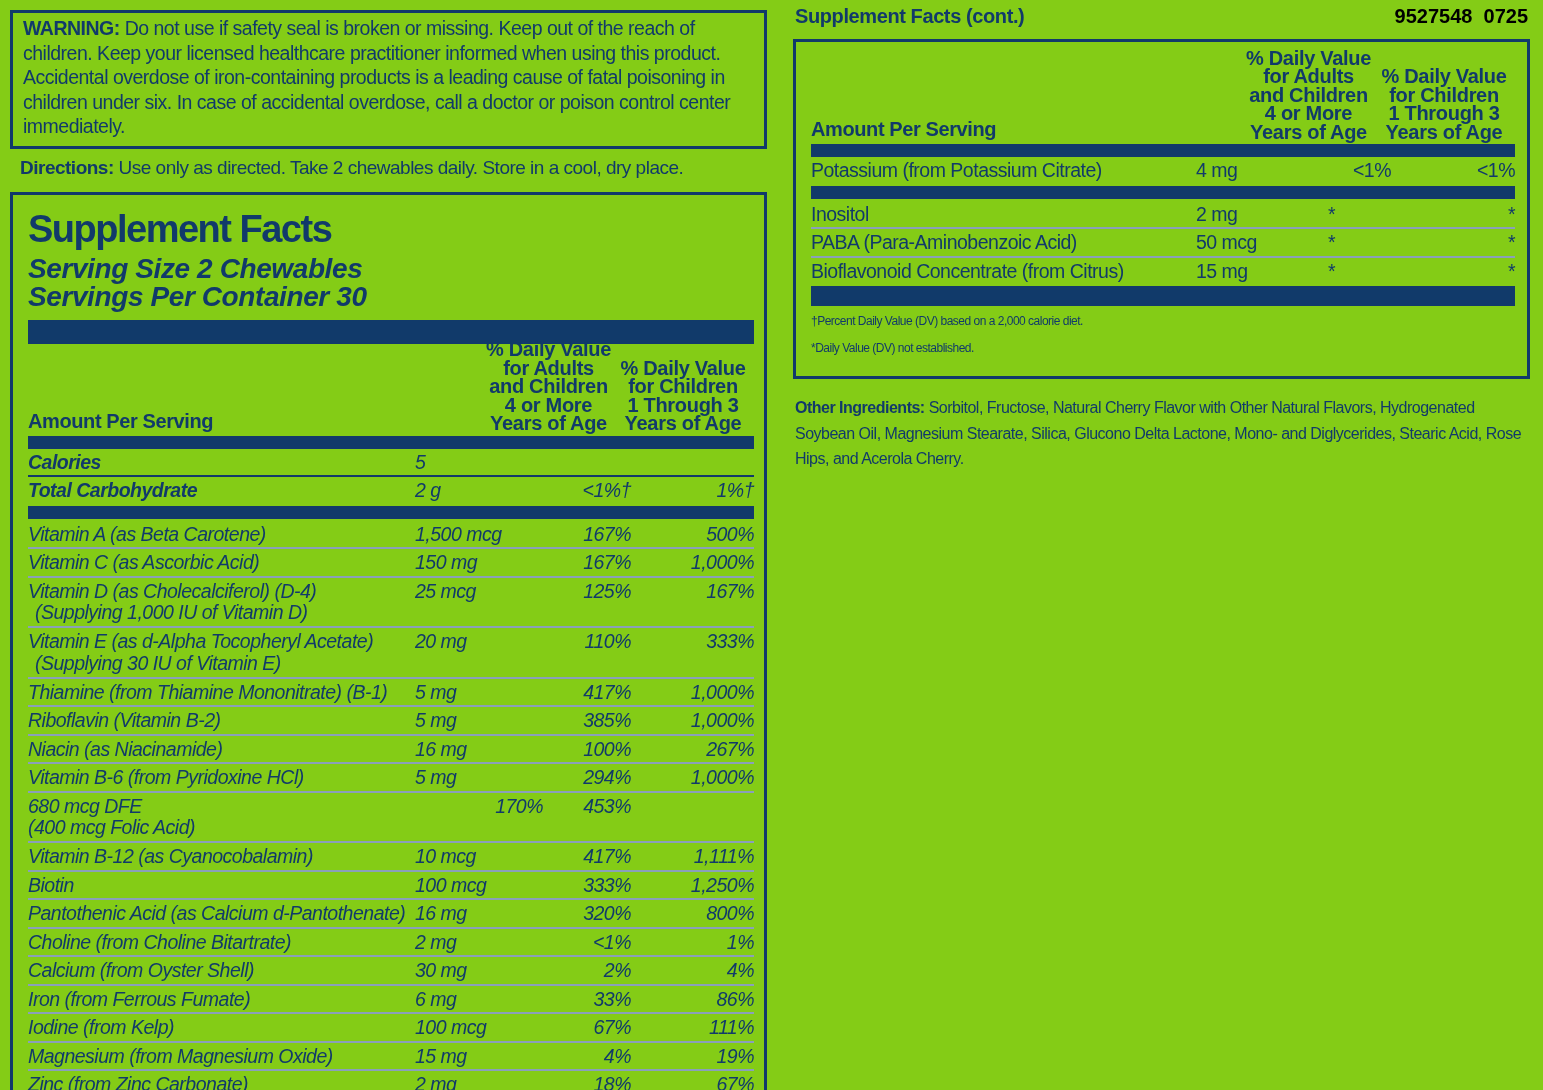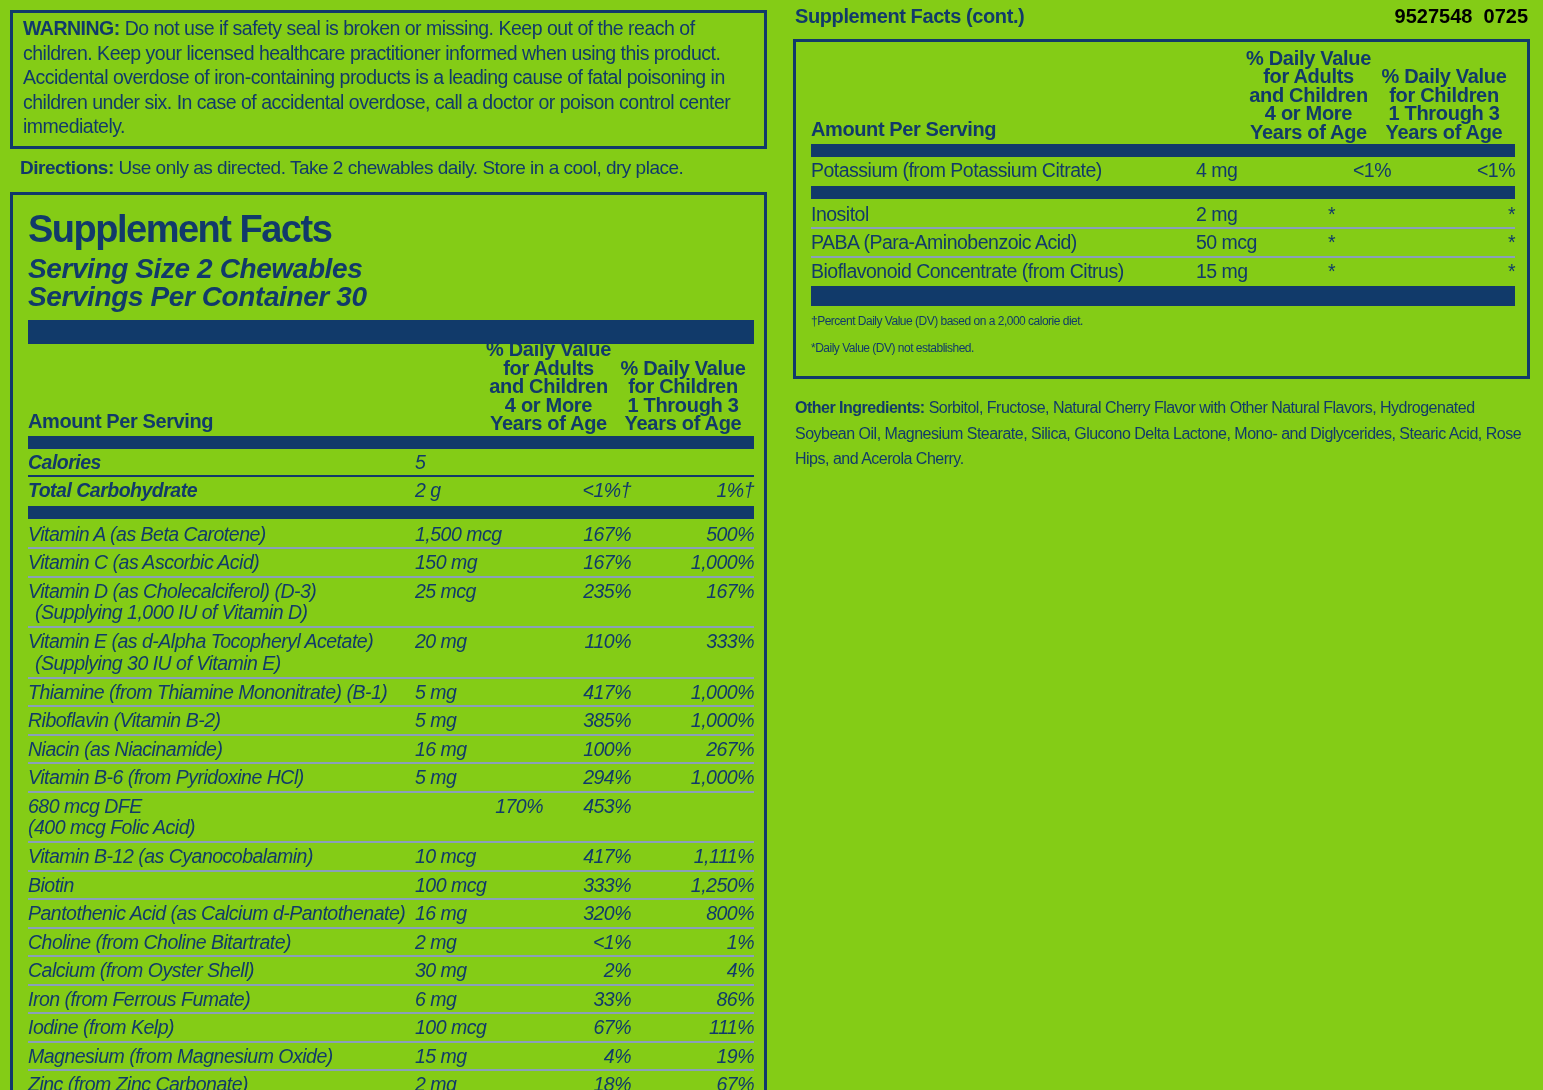--- a/index.html
+++ b/index.html
@@ -152,28 +152,28 @@
     <div class="c amt">
       <div class="l1">150 mg</div>
 
     </div>
     <div class="c adults">167%</div>
     <div class="c child">1,000%</div>
   </div>
 <div class="sep"></div>
   <div class="t-row">
     <div class="c name">
-      <div class="l1">Vitamin D (as Cholecalciferol) (D-3)</div>
+      <div class="l1">Vitamin D (as Cholecalciferol) (D-4)</div>
       <div class="l2">(Supplying 1,000 IU of Vitamin D)</div>
     </div>
     <div class="c amt">
       <div class="l1">25 mcg</div>
 
     </div>
-    <div class="c adults">235%</div>
+    <div class="c adults">125%</div>
     <div class="c child">167%</div>
   </div>
 <div class="sep"></div>
   <div class="t-row">
     <div class="c name">
       <div class="l1">Vitamin E (as d-Alpha Tocopheryl Acetate)</div>
       <div class="l2">(Supplying 30 IU of Vitamin E)</div>
     </div>
     <div class="c amt">
       <div class="l1">20 mg</div>

